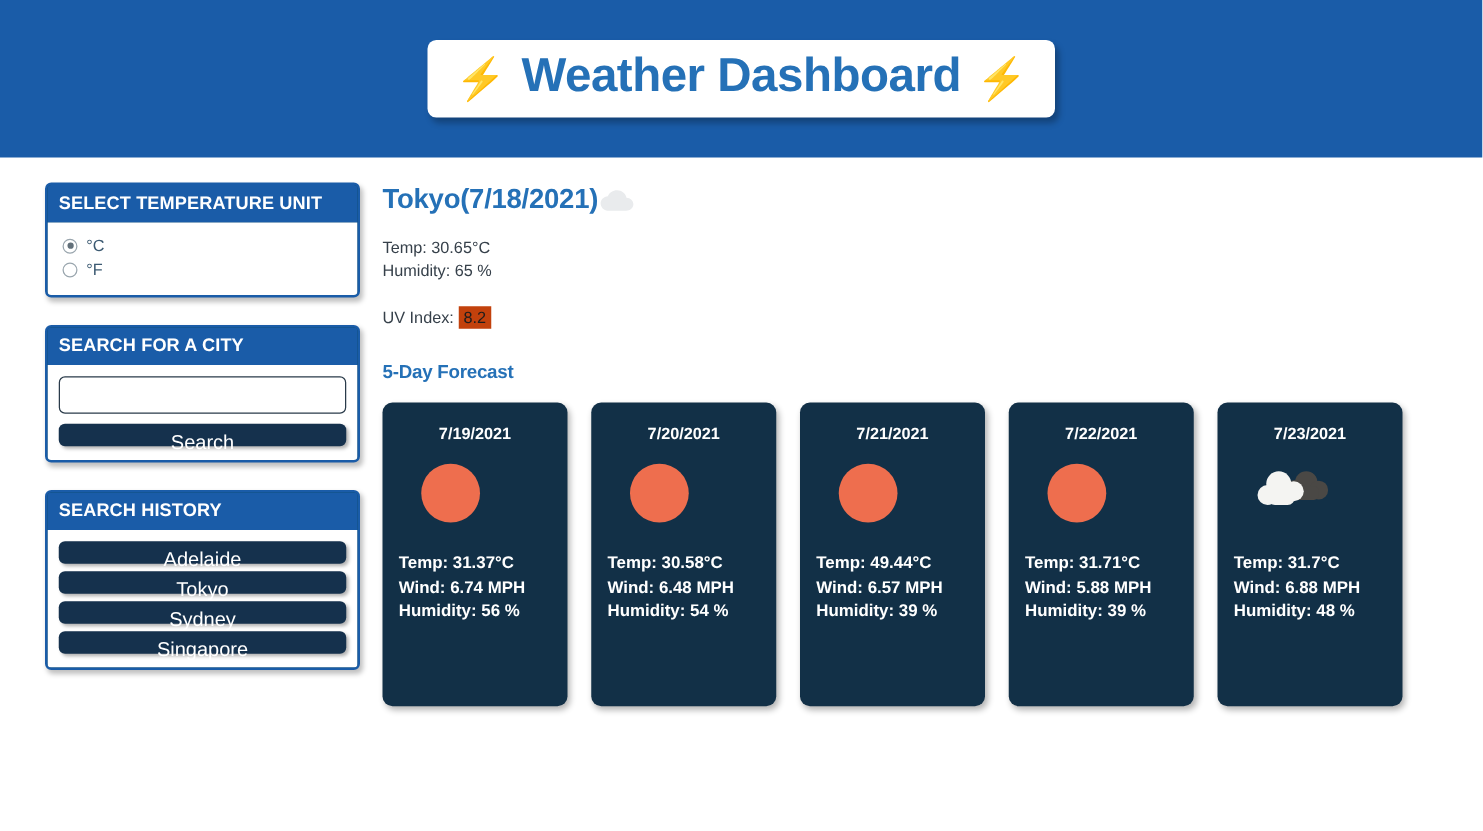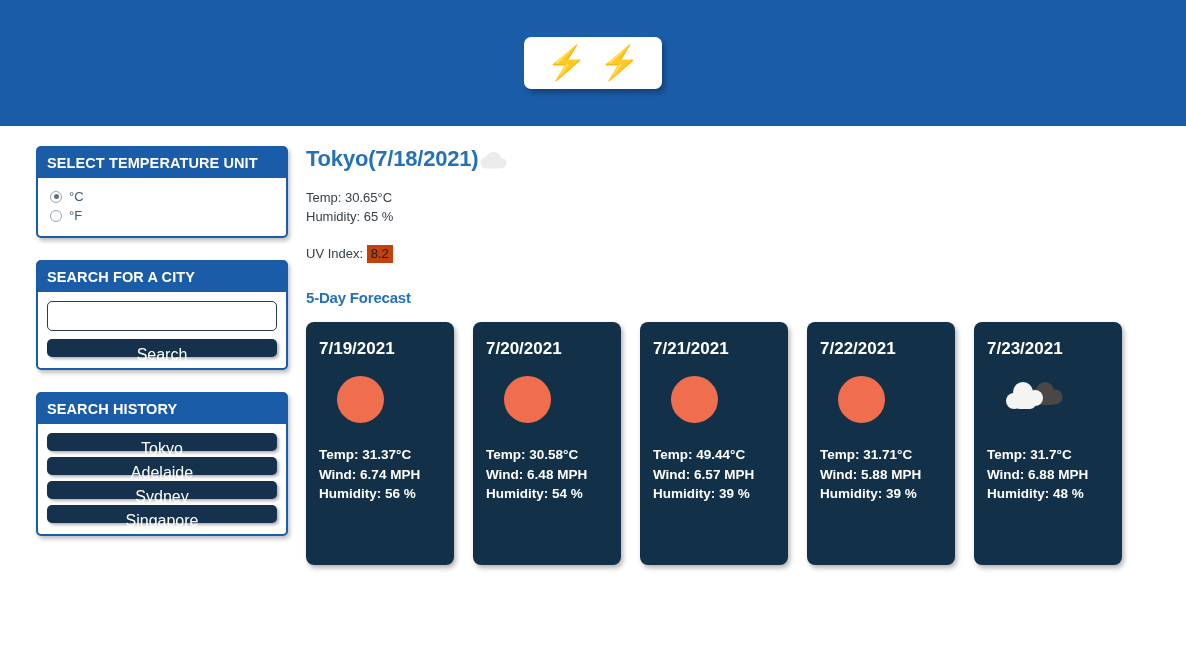--- a/index.html
+++ b/index.html
@@ -189,23 +189,24 @@
     min-height: 243px;
     background: #123047;
     border-radius: 8px;
     padding: 17px 13px 14px 13px;
     color: #ffffff;
     box-shadow: 2px 3px 5px rgba(0,0,0,0.3);
     display: flex;
     flex-direction: column;
   }
   .card-date {
-    font-size: 17px;
+    font-size: 13px;
     font-weight: bold;
     margin-bottom: 4px;
+    text-align: center;
   }
   .card-icon {
     height: 72px;
     display: flex;
     align-items: center;
     padding-left: 18px;
   }
   .card-stats {
     font-size: 13.5px;
     font-weight: bold;
@@ -221,20 +222,21 @@
     display: inline-block;
   }
   .svg-icon { display: block; }
 </style>
 </head>
 <body>
 
 <div class="banner">
   <div class="title-plate">
     <span class="bolt">⚡</span>
+    <span class="title-text">Weather Dashboard</span>
     <span class="bolt">⚡</span>
   </div>
 </div>
 
 <div class="page">
 
   <div class="sidebar">
 
     <div class="panel">
       <div class="panel-head">SELECT TEMPERATURE UNIT</div>
@@ -254,22 +256,22 @@
       <div class="panel-head">SEARCH FOR A CITY</div>
       <div class="panel-body">
         <input class="text-input" type="text" value="" style="">
         <button class="dark-btn">Search</button>
       </div>
     </div>
 
     <div class="panel">
       <div class="panel-head">SEARCH HISTORY</div>
       <div class="panel-body history-list">
+        <button class="dark-btn">Adelaide</button>
         <button class="dark-btn">Tokyo</button>
-        <button class="dark-btn">Adelaide</button>
         <button class="dark-btn">Sydney</button>
         <button class="dark-btn">Singapore</button>
       </div>
     </div>
 
   </div>
 
   <div class="main">
 
     <div class="city-line">

